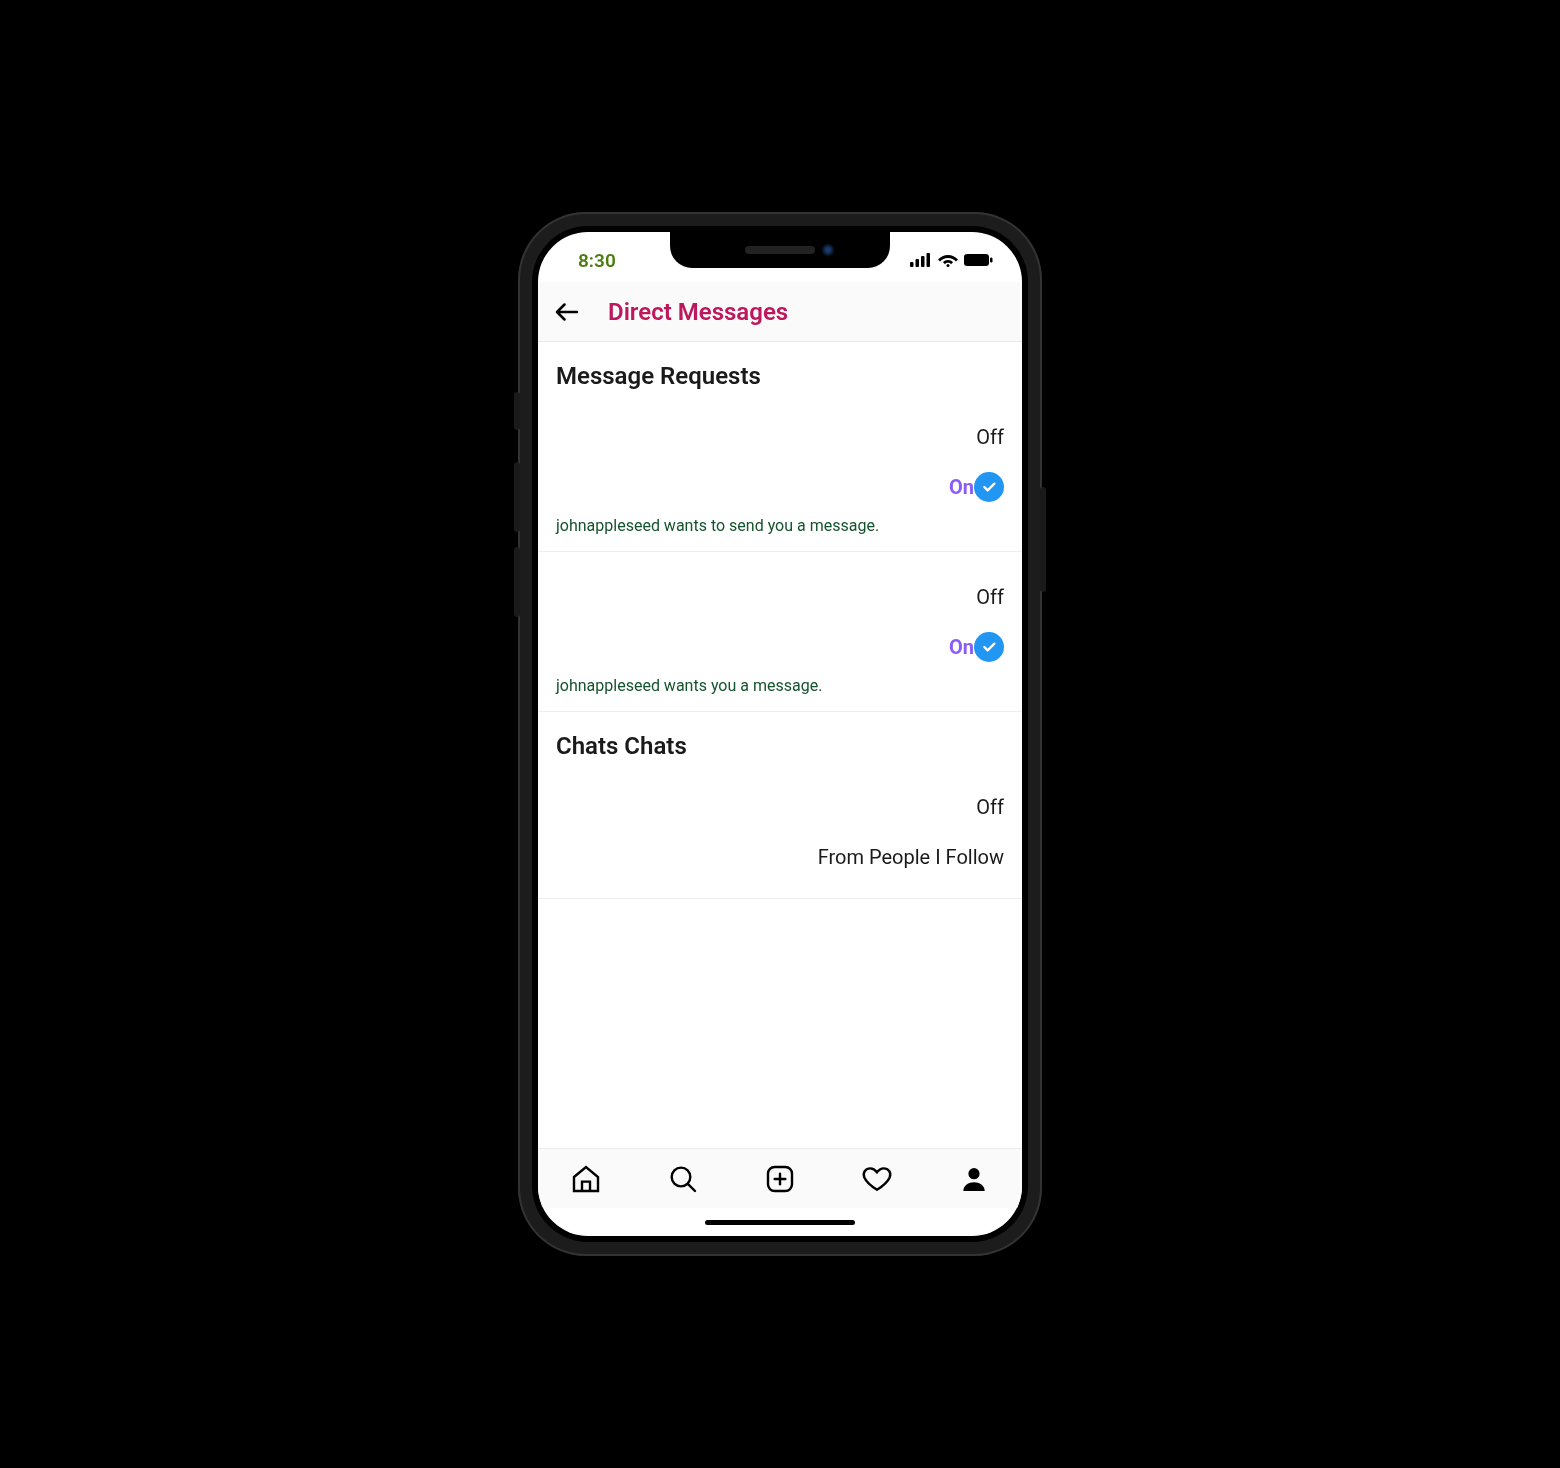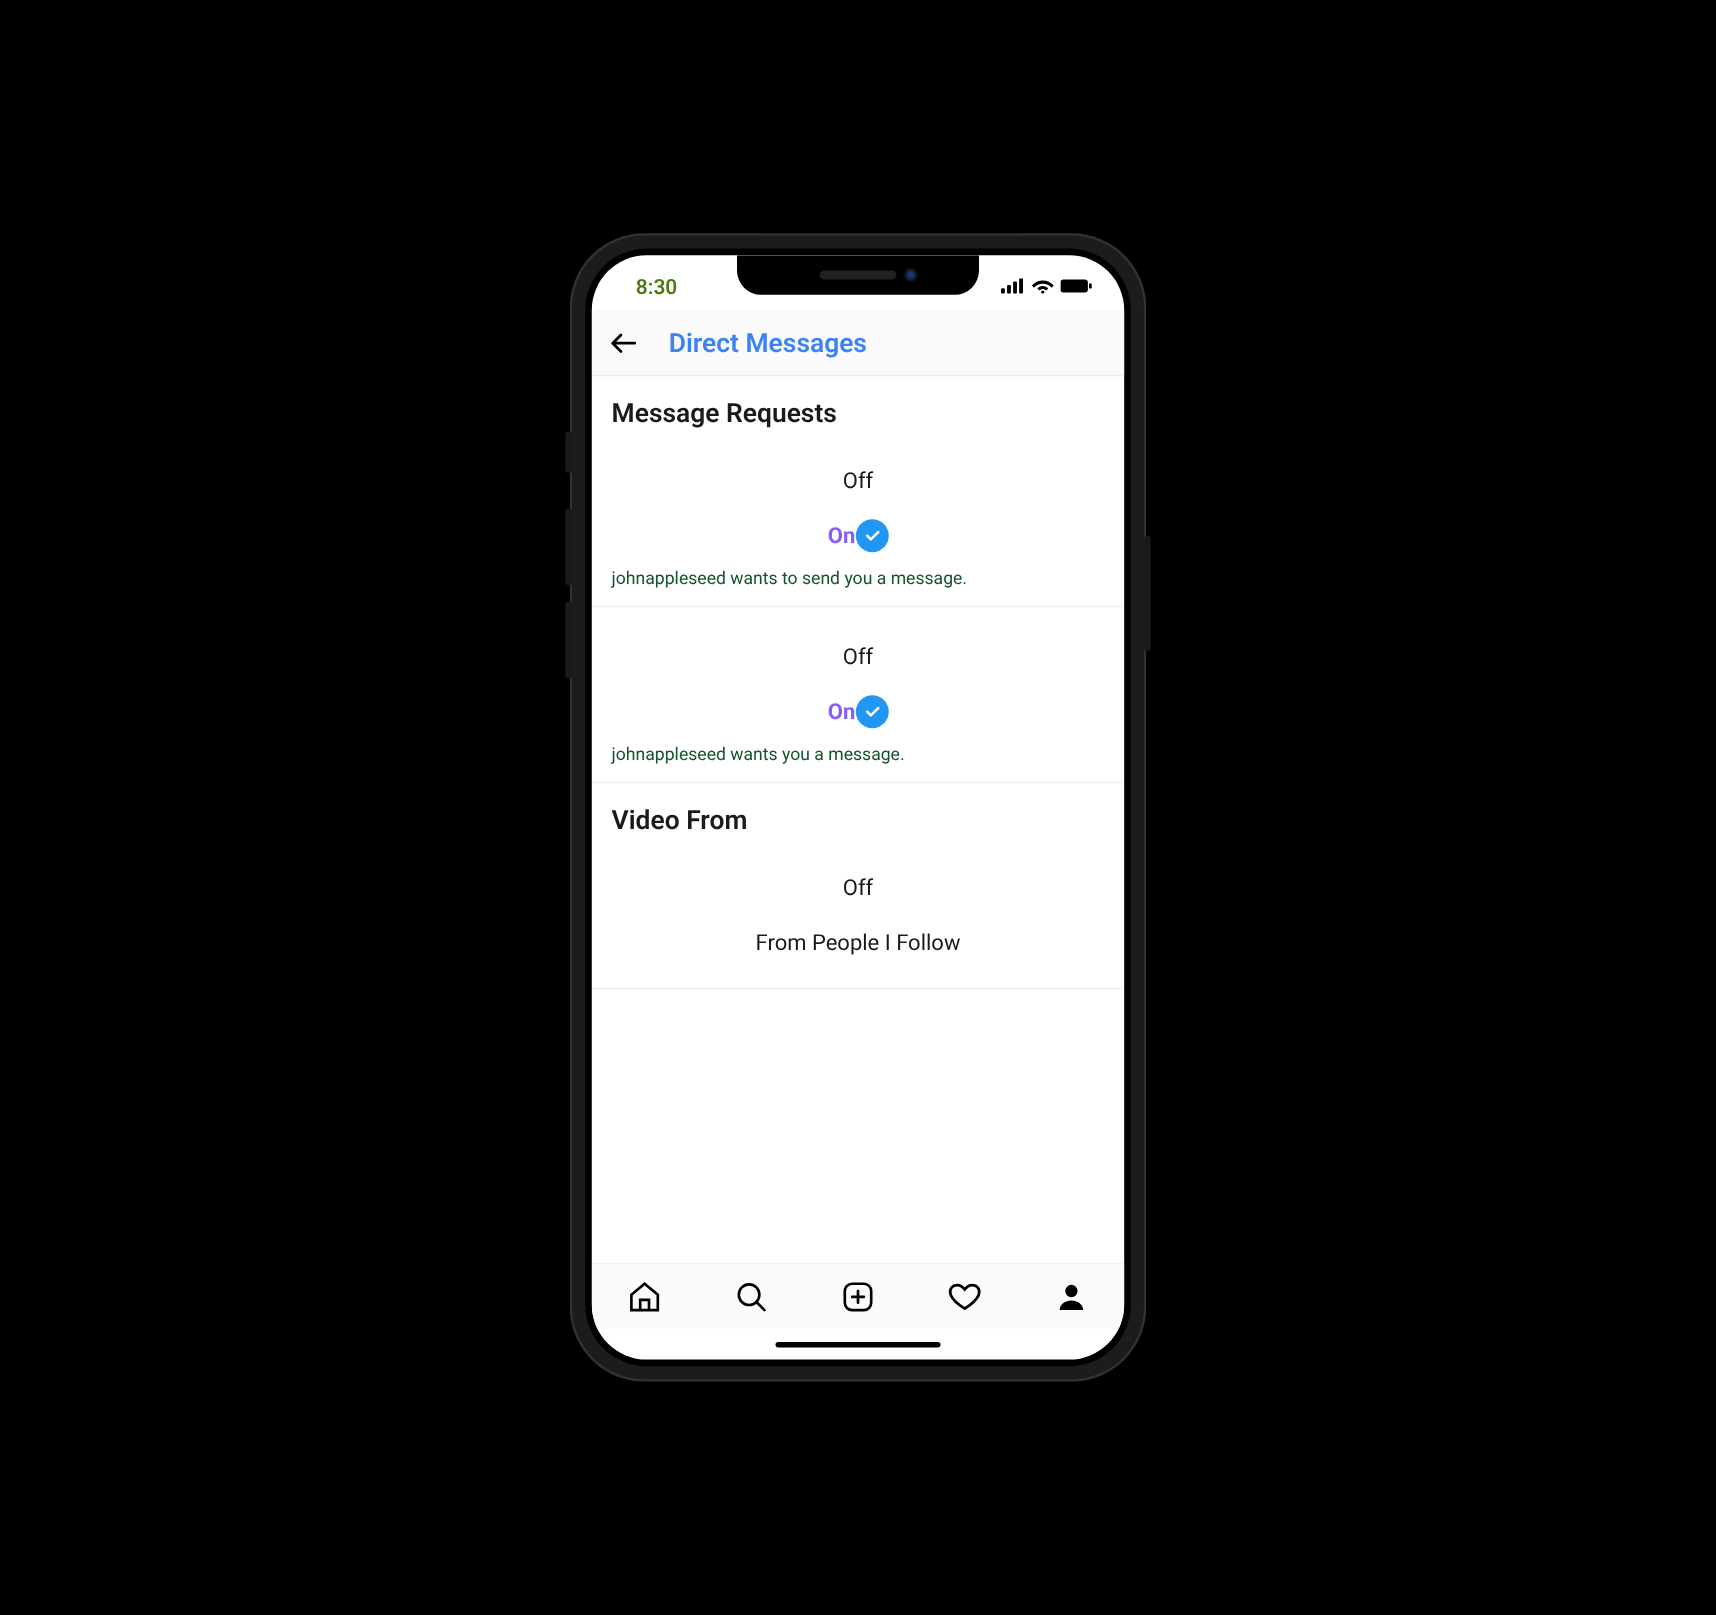--- a/index.html
+++ b/index.html
@@ -103,32 +103,32 @@
     flex-shrink:0;
   }
   .back-btn {
     width:38px;
     height:38px;
     display:flex;
     align-items:center;
     justify-content:center;
     cursor:pointer;
   }
-  .header-title { font-size:24px; font-weight:600; color:#3b82f6; }
+  .header-title { font-size:24px; font-weight:600; color:#be185d; }
 
   
   .content { flex:1; overflow:hidden; }
   .section {
     border-bottom:1px solid #eee;
     padding:20px 18px 16px 18px;
   }
   .section-title { font-size:24px; font-weight:600; color:#1a1a1a; margin-bottom:22px; }
   .option-row {
     display:flex;
-    justify-content:center;
+    justify-content:flex-end;
     align-items:center;
     height:50px;
     cursor:pointer;
   }
   .option-label { font-size:20px; color:#1a1a1a; }
   .option-row.selected .option-label { color:#8b5cf6;font-weight:bold; }
   .check {
     width:30px; height:30px; border-radius:50%; background:#2196f3;
     display:flex; align-items:center; justify-content:center;
   }
@@ -236,21 +236,21 @@
             <span class="check">
               <svg width="16" height="16" viewBox="0 0 24 24">
                   <path fill="none" stroke="#fff" stroke-width="3.5" stroke-linecap="round" stroke-linejoin="round" d="M5 12l5 5L20 7"></path>
                 </svg>
             </span>
           </div>
           <div class="desc">johnappleseed wants you a message.</div>
         </div>
 
         <div class="section">
-          <div class="section-title">Video From</div>
+          <div class="section-title">Chats Chats</div>
           <div class="option-row">
             <span class="option-label">Off</span>
           </div>
           <div class="option-row">
             <span class="option-label">From People I Follow</span>
           </div>
         </div>
 
       </div>
 

